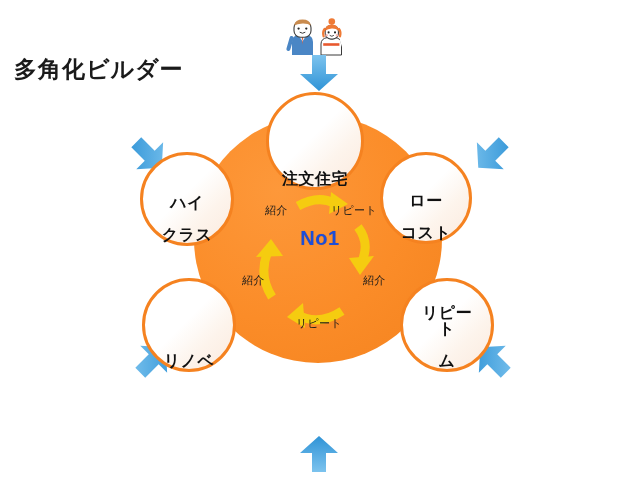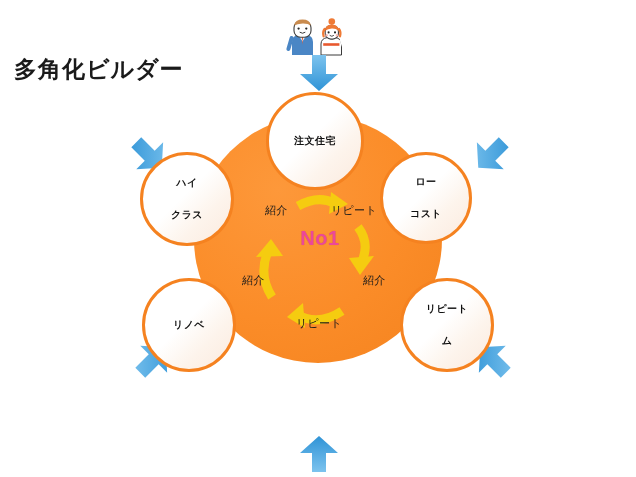--- a/index.html
+++ b/index.html
@@ -30,38 +30,38 @@
   }
 
   
   .node{
     position:absolute;
     border-radius:50%;
     background:
       linear-gradient(135deg,#ffffff 0%,#ffffff 46%,#fdf4ec 70%,#fbeade 100%);
     border:3px solid #f58220;
     box-sizing:border-box;
-    display:flex;align-items:center;justify-content:center;
+    display:flex;align-items:flex-end;justify-content:center;
     text-align:center;
-    font-size:10px;font-weight:700;color:#111111;
+    font-size:16px;font-weight:700;color:#111111;
     line-height:16px;
     letter-spacing:.5px;
   }
   .node span{display:block;padding:0 6px;}
   .node-top   {left:266px;top:92px; width:98px;height:98px;}
   .node-right {left:380px;top:152px;width:92px;height:92px;}
   .node-lower-right{left:400px;top:278px;width:94px;height:94px;}
   .node-bottom{left:268px;top:343px;width:96px;height:96px;}
   .node-lower-left{left:142px;top:278px;width:94px;height:94px;}
   .node-left  {left:140px;top:152px;width:94px;height:94px;}
 
   
   .brand{
     position:absolute;left:265px;top:228px;width:110px;
-    text-align:center;color:#ec4899;
+    text-align:center;color:#1d4ed8;
     font-weight:700;line-height:21px;
     text-shadow:0 0 1px rgba(0,0,0,.18);
   }
   .brand .l1{font-size:20px;letter-spacing:.5px;}
   .brand .l2{font-size:19px;letter-spacing:0px;}
 
   
   .cyc{
     position:absolute;
     font-size:11px;font-weight:400;color:#1a1a1a;

